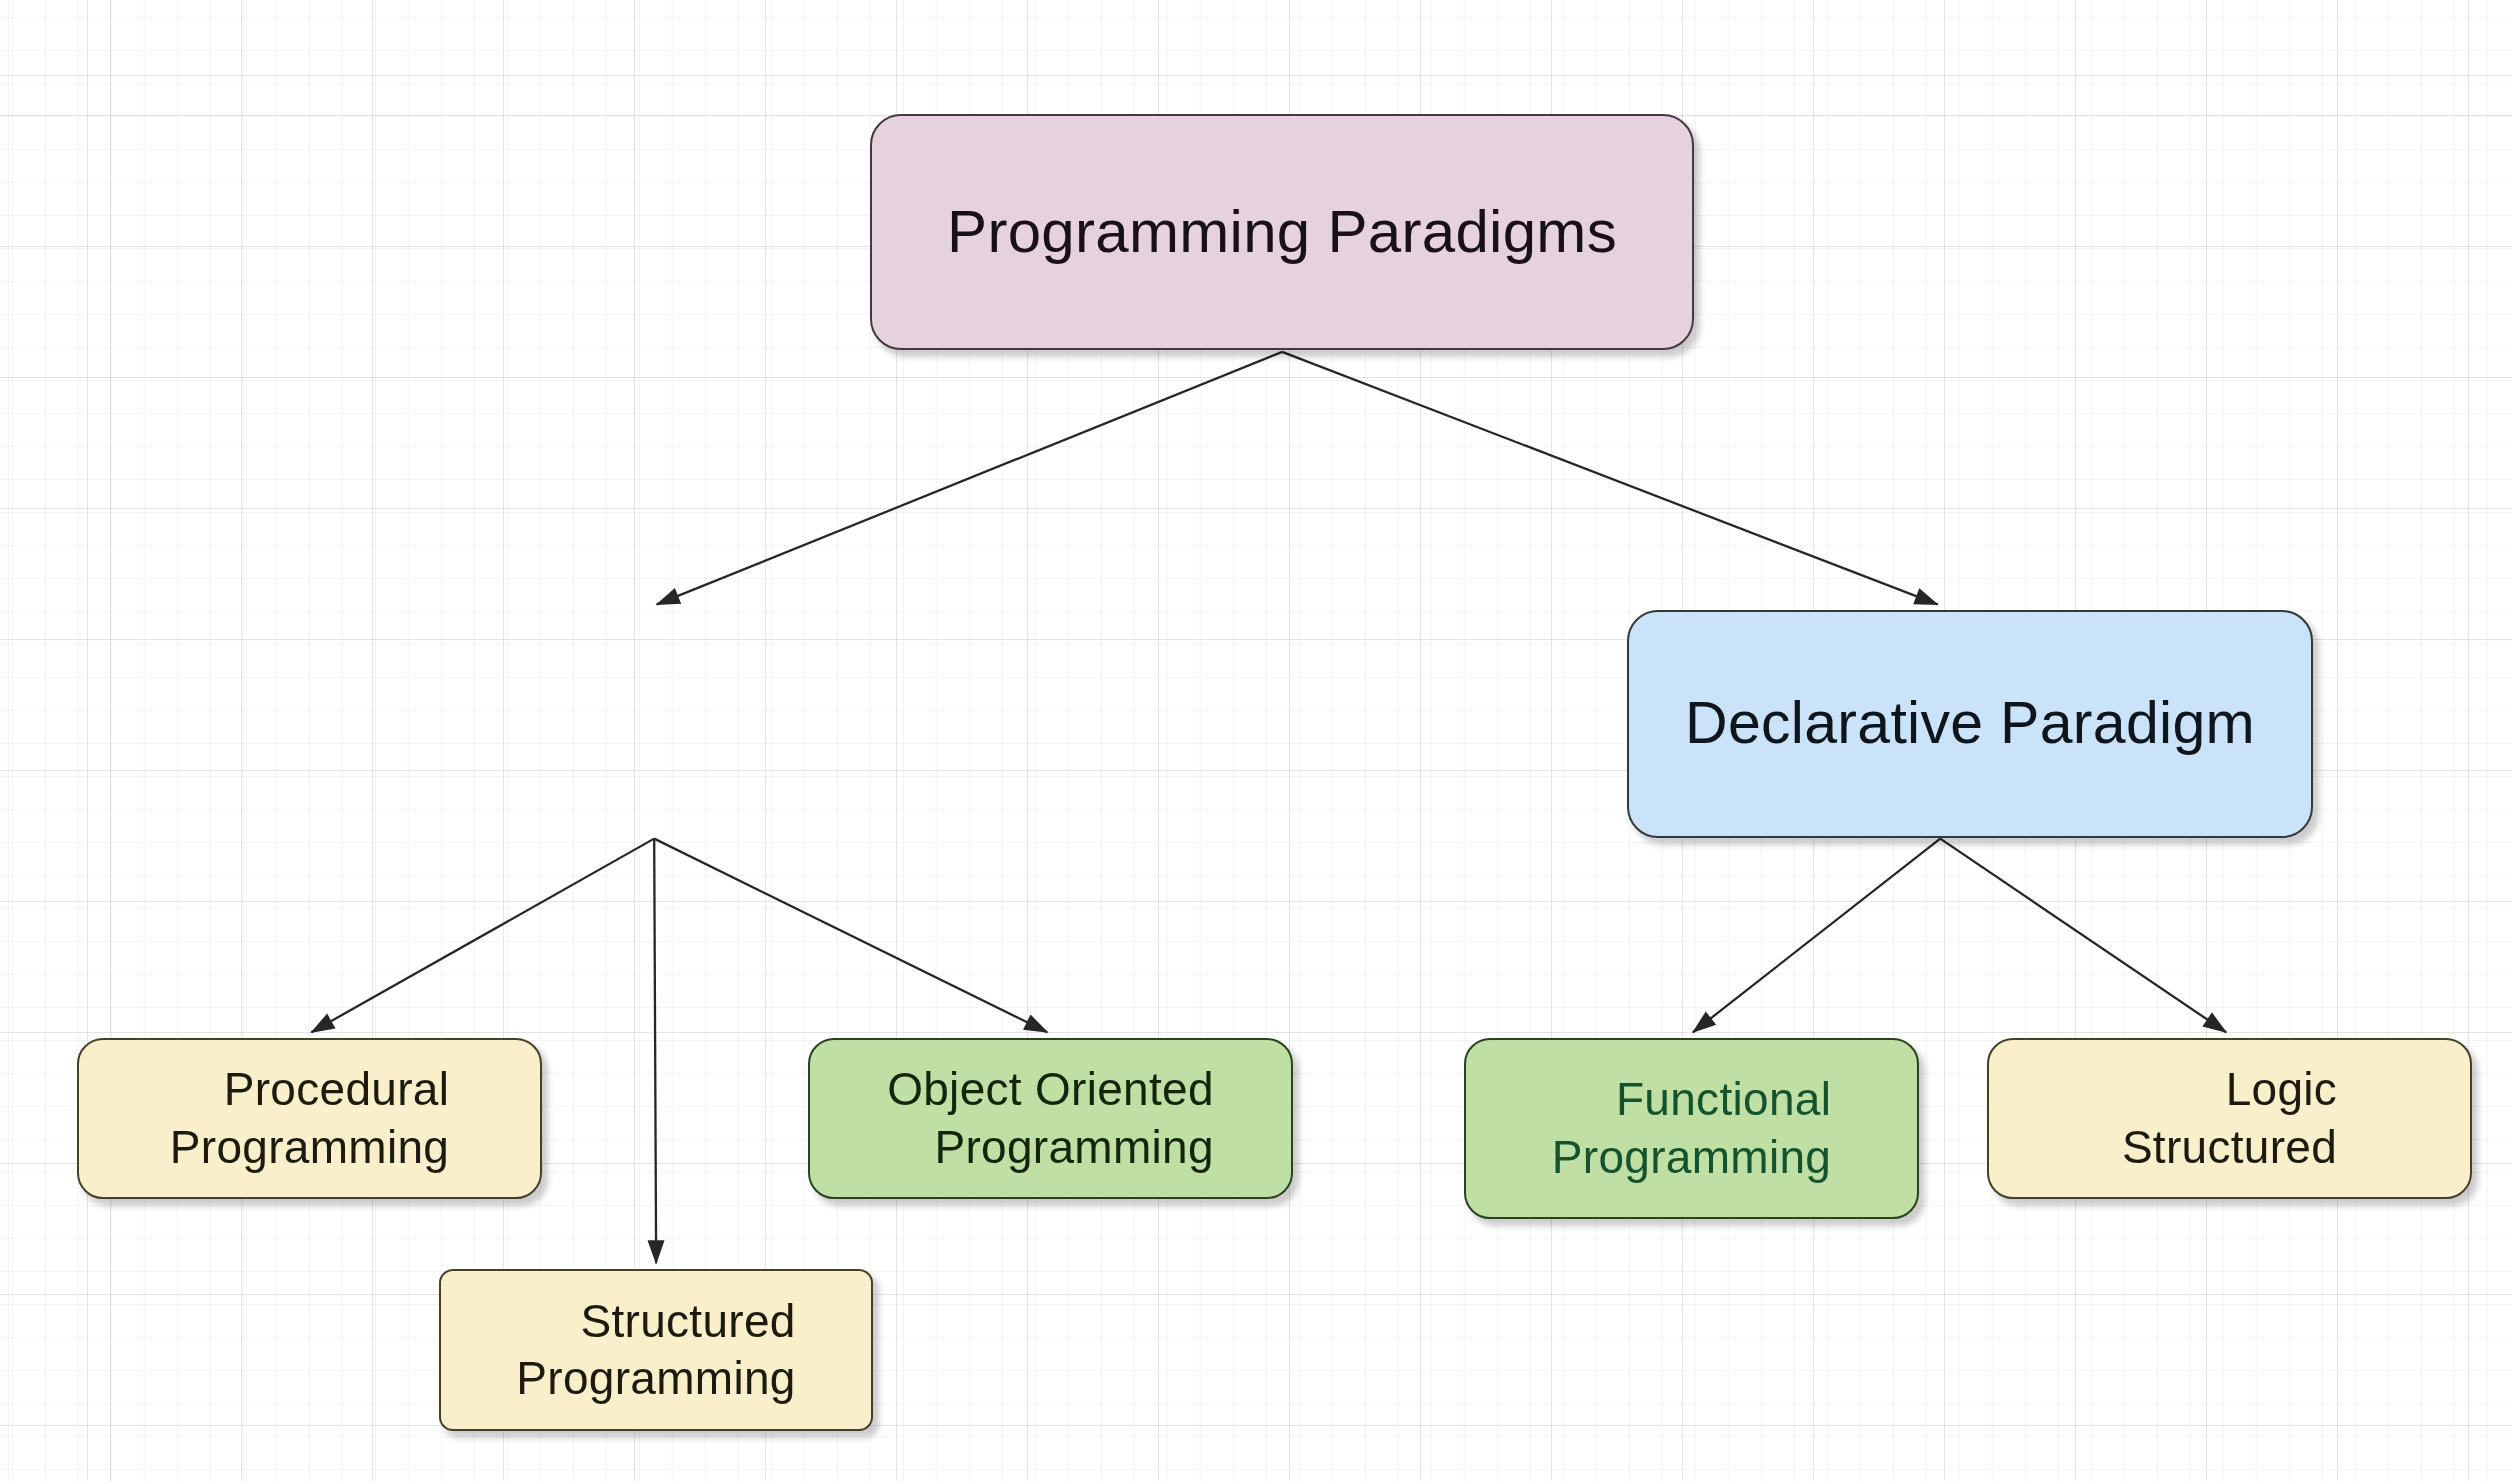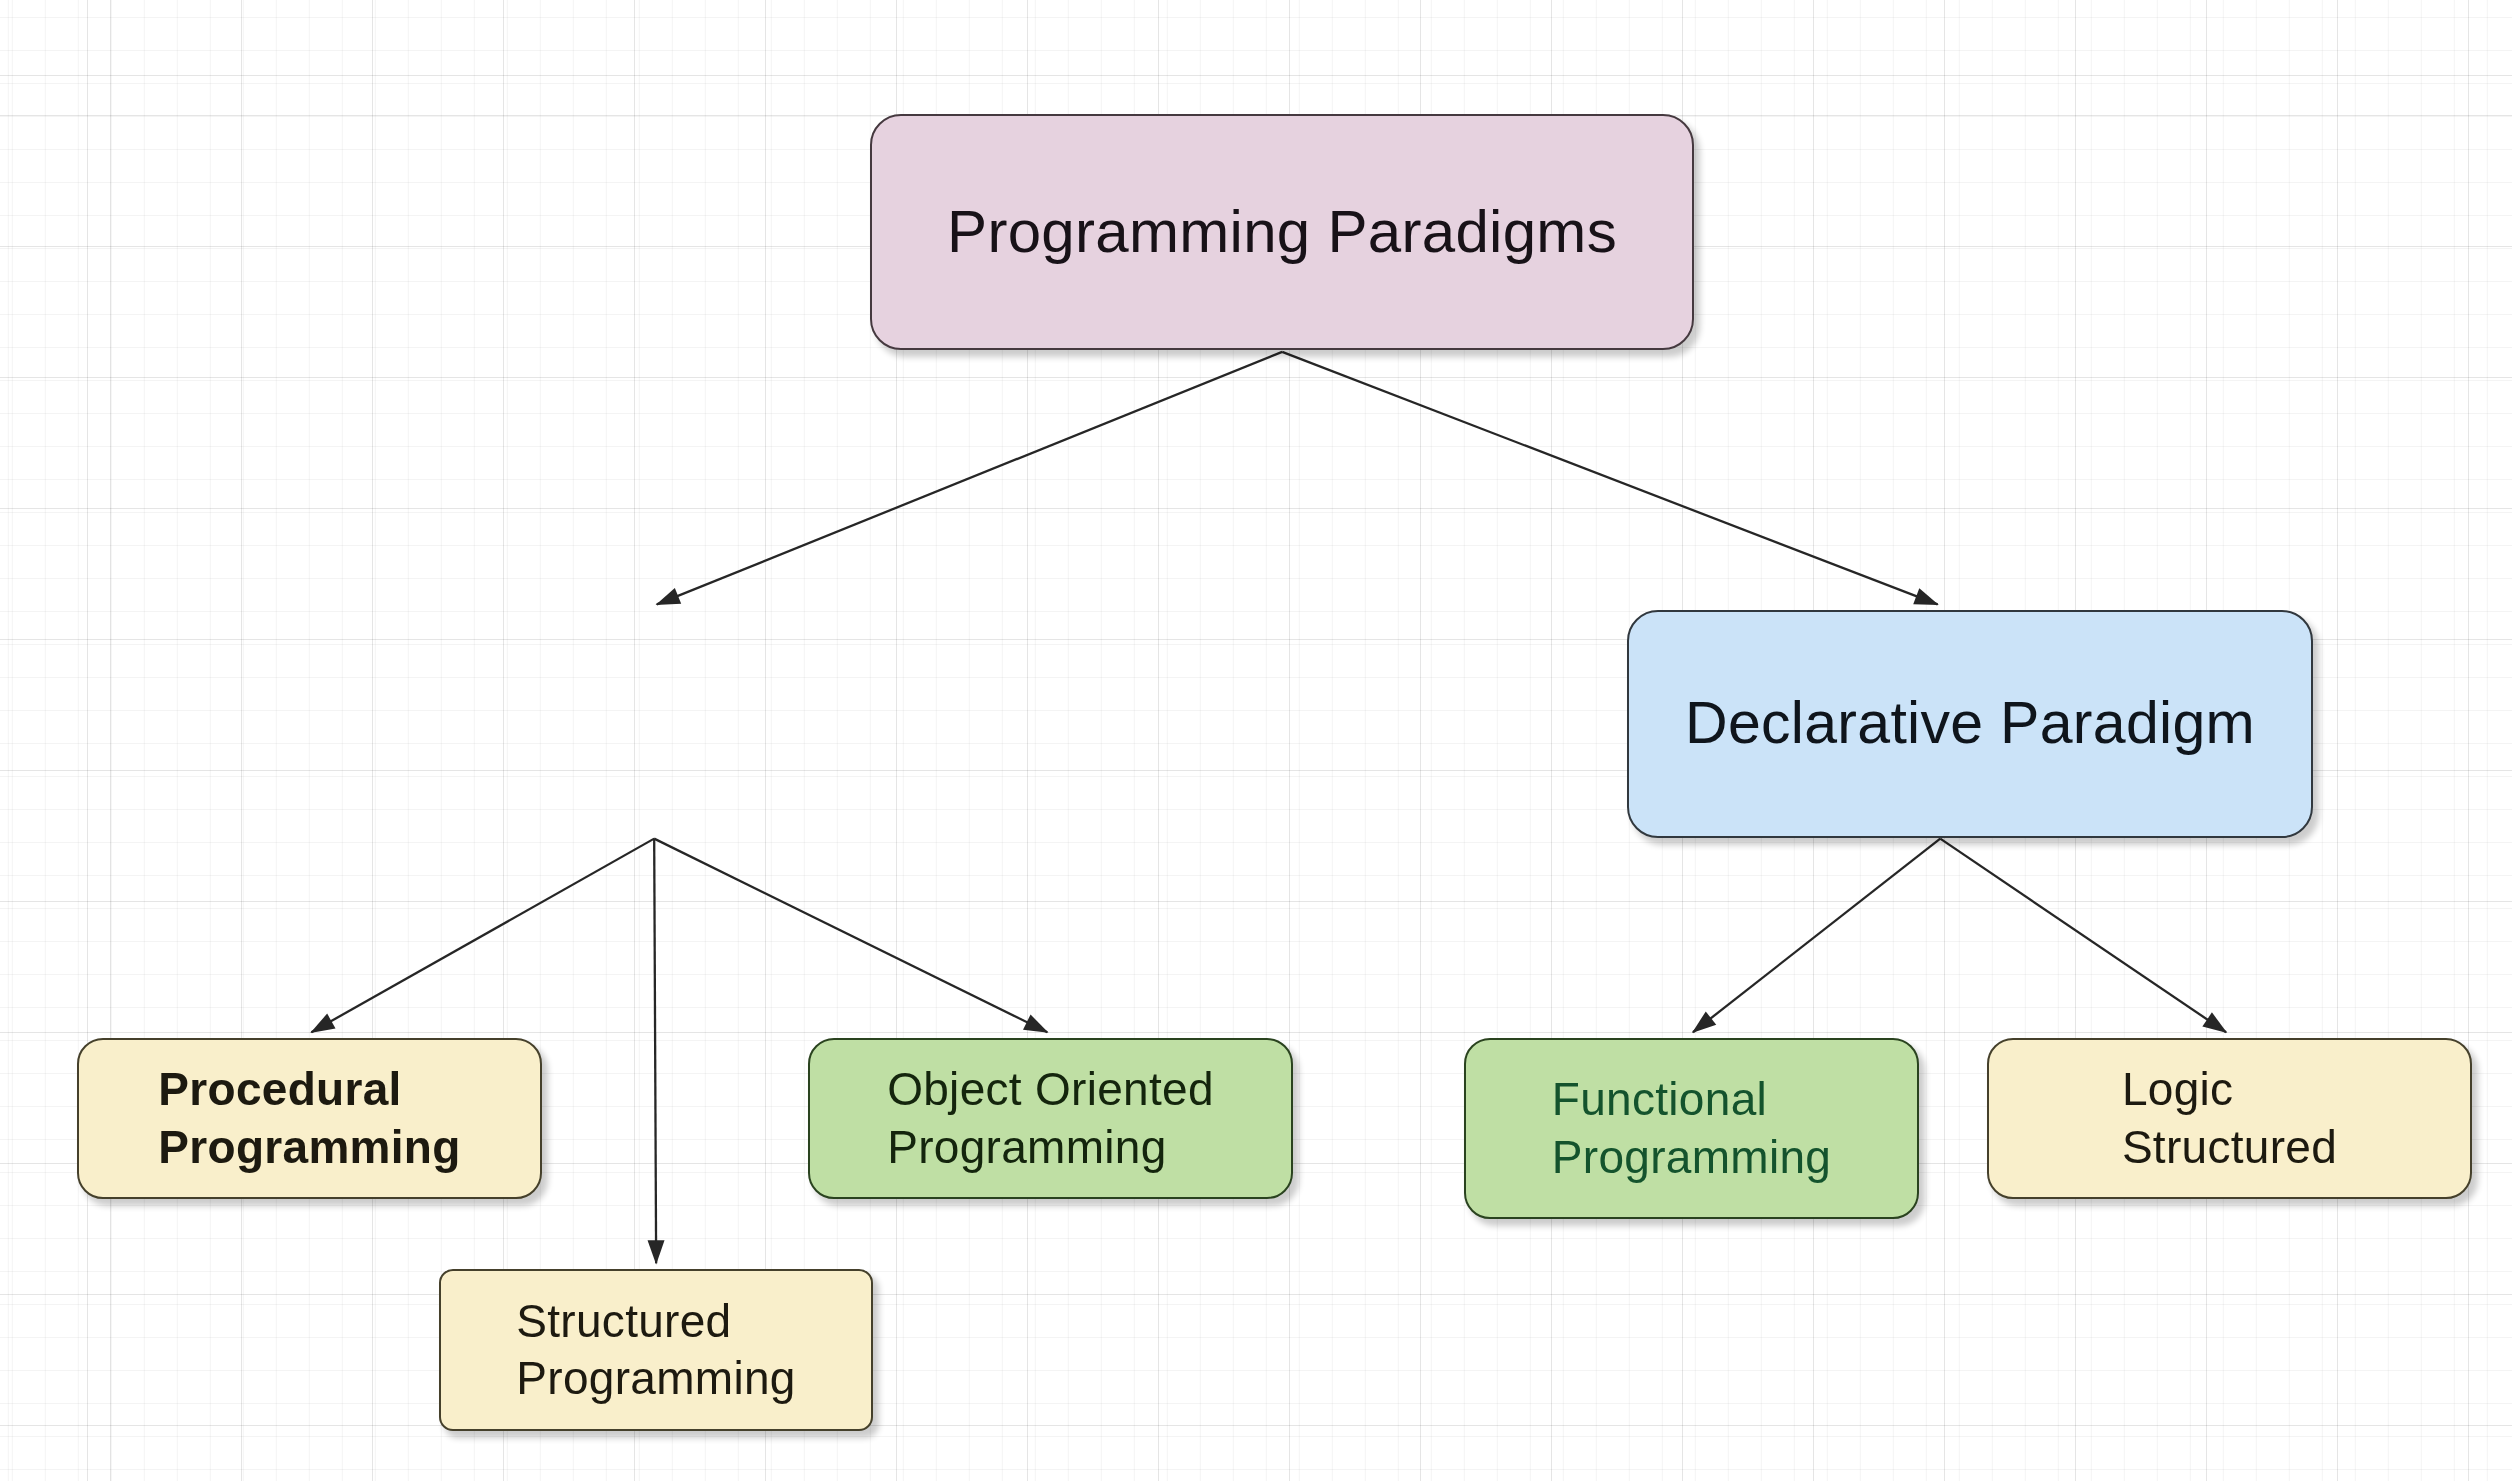--- a/index.html
+++ b/index.html
@@ -28,21 +28,21 @@
     width: 2512px;
     height: 1481px;
     z-index: 1;
   }
   .node {
     position: absolute;
     z-index: 2;
     display: flex;
     align-items: center;
     justify-content: center;
-    text-align: left;
+    text-align: right;
     border-style: solid;
     border-width: 2.6px;
     box-shadow: 5.2px 6.5px 5.9px rgba(0,0,0,0.20);
     box-sizing: border-box;
   }
   .node .label {
     white-space: pre-line;
     line-height: 1.24;
     letter-spacing: 0.3px;
   }
@@ -64,21 +64,21 @@
       <line x1="1000" y1="1282" x2="1601" y2="1578" stroke="#262626" stroke-width="3.5" marker-end="url(#arrowhead)"></line>
       <line x1="2966" y1="1282" x2="2588" y2="1578" stroke="#262626" stroke-width="3.5" marker-end="url(#arrowhead)"></line>
       <line x1="2966" y1="1282" x2="3403" y2="1578" stroke="#262626" stroke-width="3.5" marker-end="url(#arrowhead)"></line>
     </svg>
 <div class="node" style="left: 870px; top: 114px; width: 824px; height: 236px; border-radius: 31px; background: rgb(230, 210, 223); border-color: rgb(69, 57, 63); color: rgb(24, 18, 24); font-size: 60px;">
       <span class="label">Programming Paradigms</span>
     </div>
     <div class="node" style="left: 1599px; top: 610px; width: 686px; height: 228px; border-radius: 31px; background: rgb(203, 227, 248); border-color: rgb(49, 56, 62); color: rgb(15, 21, 28); font-size: 59px; margin-left: 28px;">
       <span class="label">Declarative Paradigm</span>
     </div>
-    <div class="node" style="left: 77px; top: 1038px; width: 465px; height: 161px; border-radius: 26px; background: rgb(249, 239, 203); border-color: rgb(69, 64, 43); color: rgb(29, 26, 16); font-size: 46px; font-weight: bold;">
+    <div class="node" style="left: 77px; top: 1038px; width: 465px; height: 161px; border-radius: 26px; background: rgb(249, 239, 203); border-color: rgb(69, 64, 43); color: rgb(29, 26, 16); font-size: 46px;">
       <span class="label">Procedural
 Programming</span>
     </div>
     <div class="node" style="left: 808px; top: 1038px; width: 485px; height: 161px; border-radius: 26px; background: rgb(191, 223, 164); border-color: rgb(42, 67, 31); color: rgb(20, 37, 13); font-size: 46px;">
       <span class="label">Object Oriented
 Programming</span>
     </div>
     <div class="node" style="left: 1464px; top: 1038px; width: 455px; height: 181px; border-radius: 26px; background: rgb(191, 223, 164); border-color: rgb(42, 67, 31); color: #14532d; font-size: 46px;">
       <span class="label">Functional
 Programming</span>

